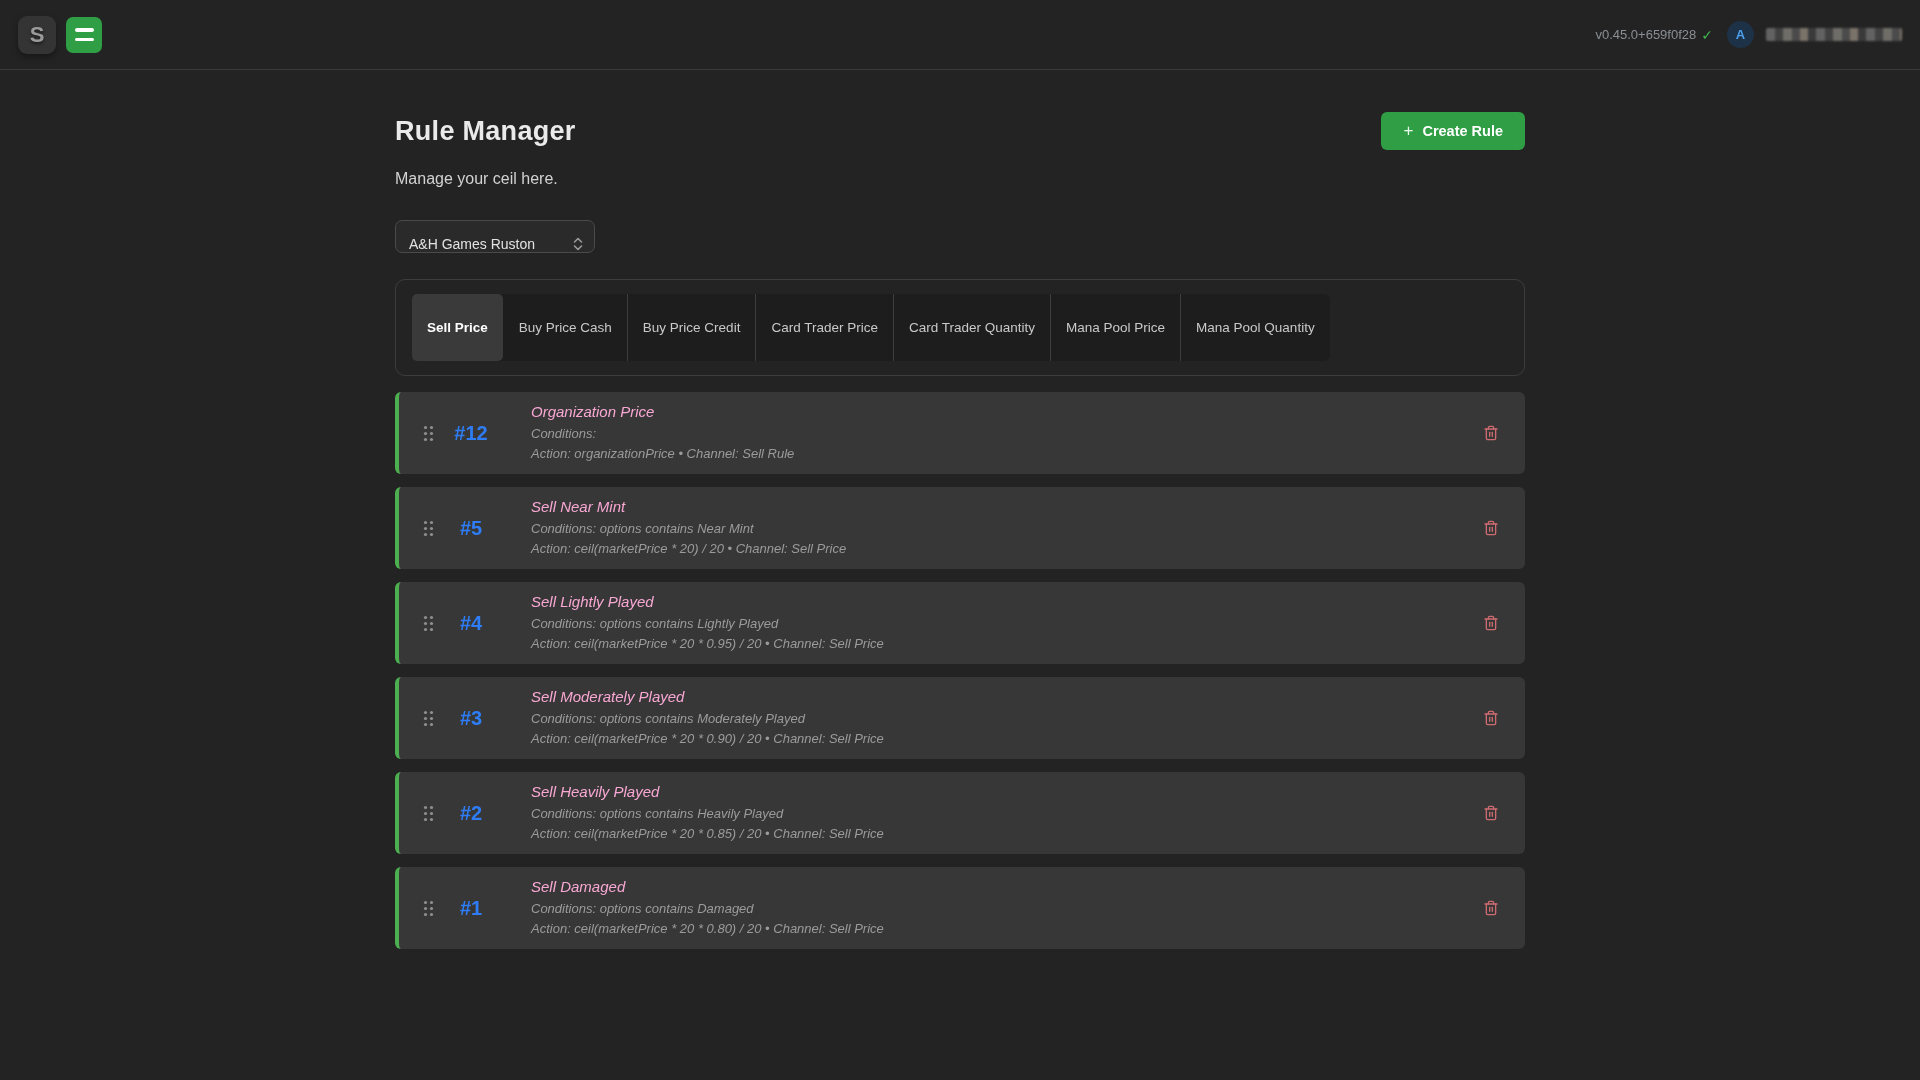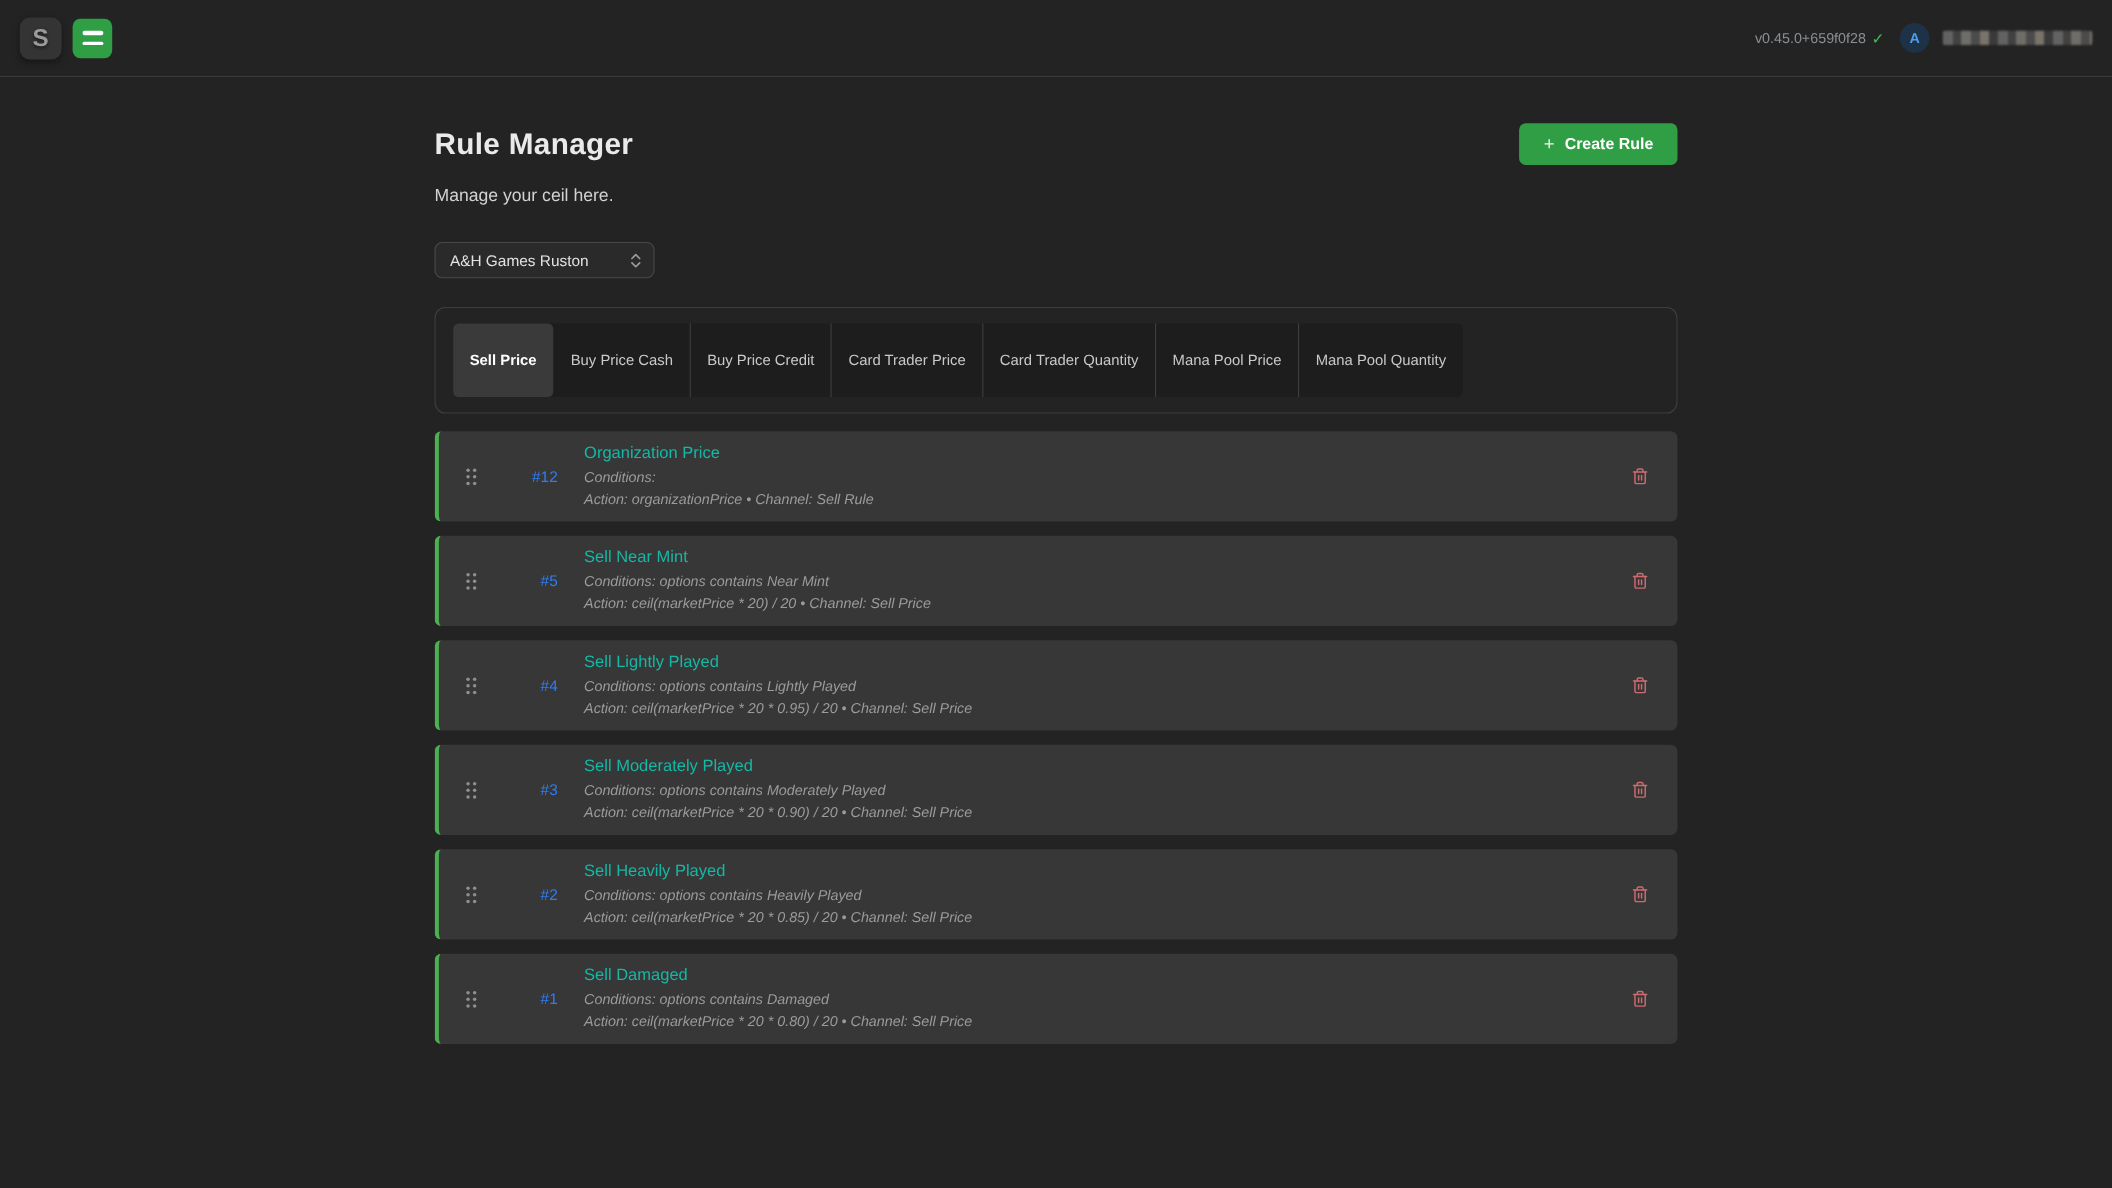--- a/index.html
+++ b/index.html
@@ -120,21 +120,21 @@
     color: #e9f7ec;
   }
 
   
   .store-select {
     margin-top: 32px;
     width: 200px; height: 33px;
     background: #2a2a2a;
     border: 1px solid #4a4a4a;
     border-radius: 7px;
-    display: flex; align-items: center;
+    display: flex; align-items: flex-end;
     padding: 0 10px 0 13px;
     font-size: 14px;
     color: #e2e2e2;
     cursor: pointer;
   }
   .store-select .sel-label { flex: 1; }
 
   
   .tabs-wrap {
     margin-top: 26px;
@@ -186,30 +186,31 @@
   }
   .drag-handle {
     margin-left: 22px;
     width: 14px;
     display: flex; align-items: center; justify-content: center;
     color: #8f8f8f;
     cursor: grab;
   }
   .rule-number {
     width: 72px;
-    text-align: right;
-    font-size: 14px;
-    font-weight: 400;
+    text-align: center;
+    font-size: 20px;
+    font-weight: 700;
     color: #2e7df6;
   }
   .rule-body { flex: 1; padding-left: 24px; }
   .rule-title {
     font-size: 15px;
-    color: #14b8a6;
+    color: #f9a8d4;
     margin-bottom: 4px;
+    font-style: italic;
   }
   .rule-meta {
     font-size: 13px;
     color: #9b9b9b;
     line-height: 1.5;
     font-style: italic;
   }
   .delete-btn {
     background: transparent;
     border: none;

